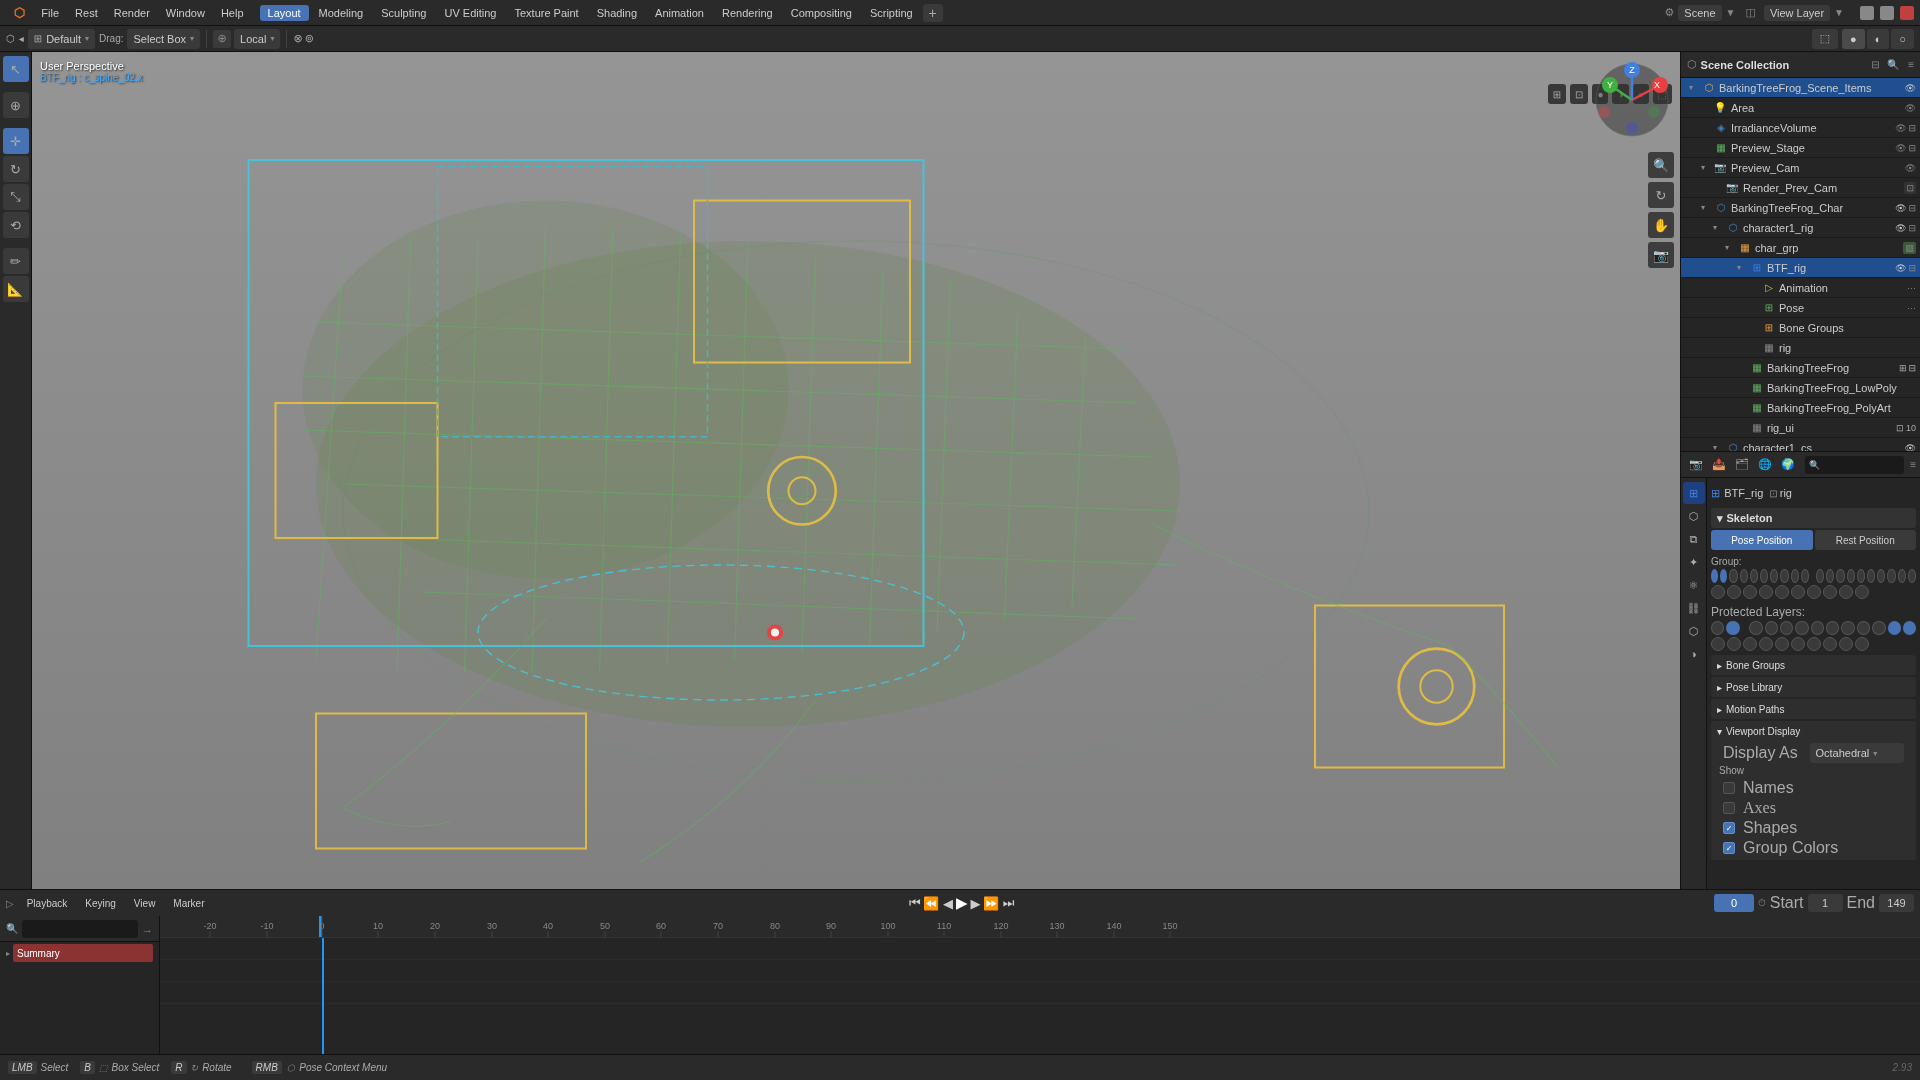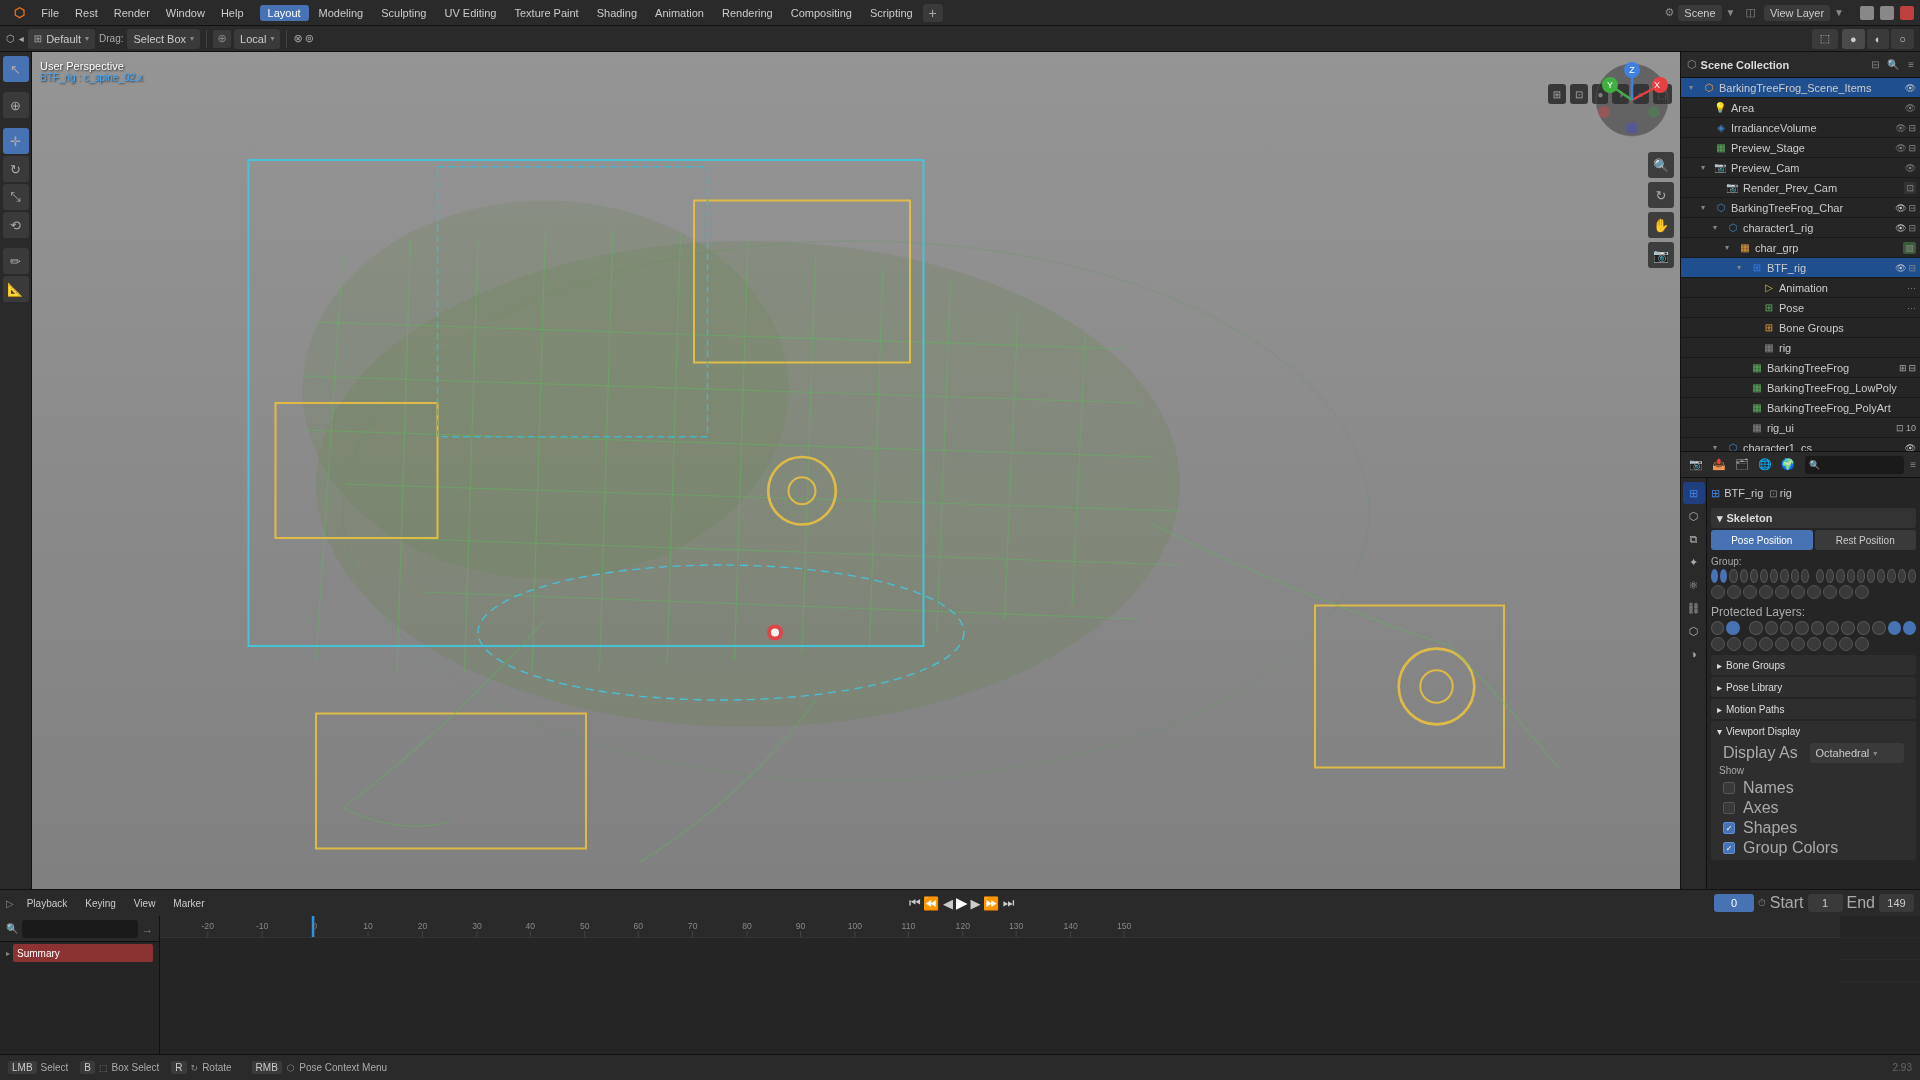--- a/index.html
+++ b/index.html
@@ -211,20 +211,21 @@
     .status-bar {
       height: 26px;
       background: #2a2a2a;
       display: flex;
       align-items: center;
       padding: 0 8px;
       gap: 12px;
       border-top: 1px solid #111;
       font-size: 10px;
       color: #aaa;
+      font-style: italic;
     }
     .status-item {
       display: flex;
       align-items: center;
       gap: 4px;
     }
     .status-key {
       background: #3a3a3a;
       padding: 1px 4px;
       border-radius: 2px;
@@ -1138,21 +1139,21 @@
 
                 <div style="font-size:10px;color:#aaa;padding:2px 0;">Show</div>
 
                 <div class="prop-row">
                   <span style="width:12px;height:12px;background:#3a3a3a;border-radius:2px;border:1px solid #555;display:inline-block;cursor:pointer;"></span>
                   <span class="prop-label" style="margin-left:4px;">Names</span>
                 </div>
 
                 <div class="prop-row">
                   <span style="width:12px;height:12px;background:#3a3a3a;border-radius:2px;border:1px solid #555;display:inline-block;cursor:pointer;"></span>
-                  <span class="prop-label" style="margin-left:4px;">Axes</span>
+                  <span class="prop-label" style="margin-left:4px;font-family:Liberation Serif, serif;">Axes</span>
                 </div>
 
                 <div class="prop-row">
                   <span style="width:12px;height:12px;background:#4772b3;border-radius:2px;border:1px solid #6090d0;display:inline-flex;align-items:center;justify-content:center;cursor:pointer;font-size:8px;color:#fff;">✓</span>
                   <span class="prop-label" style="margin-left:4px;">Shapes</span>
                 </div>
 
                 <div class="prop-row">
                   <span style="width:12px;height:12px;background:#4772b3;border-radius:2px;border:1px solid #6090d0;display:inline-flex;align-items:center;justify-content:center;cursor:pointer;font-size:8px;color:#fff;">✓</span>
                   <span class="prop-label" style="margin-left:4px;">Group Colors</span>
@@ -1210,21 +1211,21 @@
         <div style="display:flex;align-items:center;height:22px;padding:0 6px;cursor:pointer;">
           <span style="font-size:8px;color:#888;margin-right:3px;">▸</span>
           <div style="background:#8B3333;flex:1;height:18px;border-radius:2px;display:flex;align-items:center;padding:0 4px;">
             <span style="font-size:10px;color:#fff;">Summary</span>
           </div>
         </div>
 
         <div style="flex:1;background:#252525;"></div>
       </div>
 
-      <div style="flex:1;display:flex;overflow:hidden;">
+      <div style="flex:1;display:flex;flex-direction:column;overflow:hidden;">
 
         <div class="ruler-area">
           <svg width="100%" height="100%" viewBox="0 0 1760 22" preserveAspectRatio="none">
 
             <rect width="1760" height="22" fill="#2a2a2a"></rect>
 
             <rect x="159" y="0" width="3" height="22" fill="#2196F3"></rect>
 
             <g fill="#888" font-size="9" text-anchor="middle">
               <text x="50" y="14">-20</text>

